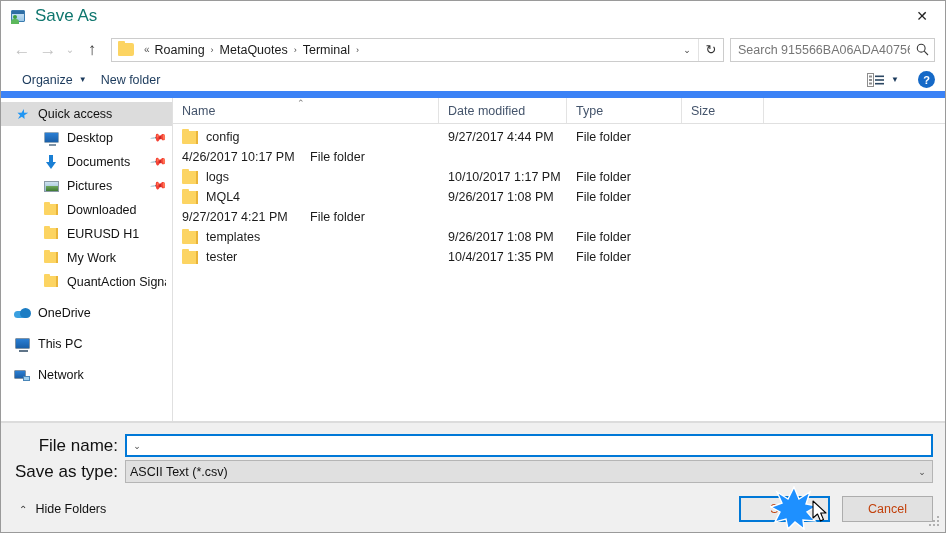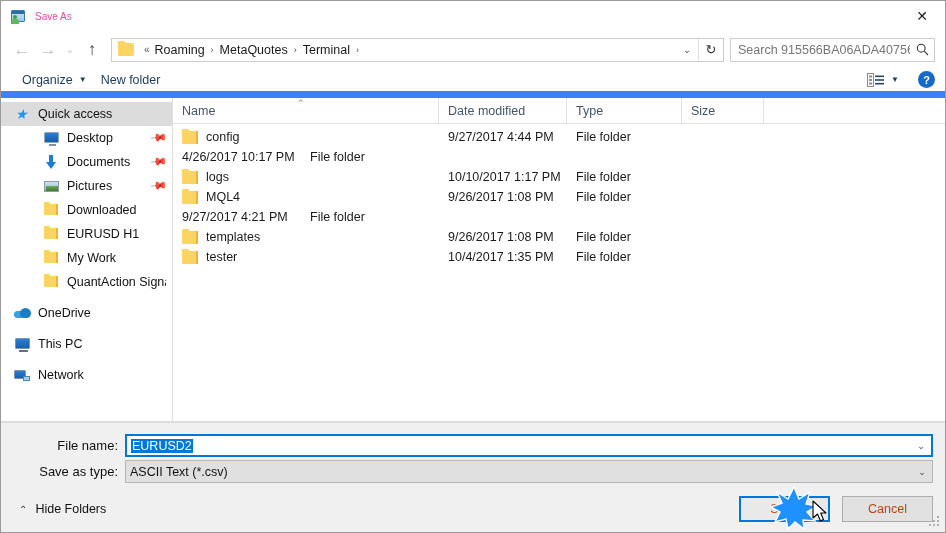--- a/index.html
+++ b/index.html
@@ -67,22 +67,22 @@
   }
   .title-icon .person-body {
     position: absolute;
     left: 1px; top: 11px;
     width: 8px; height: 5px;
     border-radius: 3px 3px 0 0;
     background: #5cb85c;
   }
   .title-text {
     margin-left: 9px;
-    font-size: 10px;
-    color: #ec4899;
+    font-size: 17px;
+    color: #0f766e;
   }
   .title-close {
     position: absolute;
     right: 0; top: 0;
     width: 46px; height: 30px;
     display: flex;
     align-items: center;
     justify-content: center;
     color: #222;
     font-size: 14px;
@@ -474,21 +474,21 @@
     display: flex;
     align-items: center;
     height: 23px;
     margin-bottom: 3px;
   }
   .formlabel {
     width: 124px;
     text-align: right;
     padding-right: 7px;
     box-sizing: border-box;
-    font-size: 13px;
+    font-size: 17px;
     color: #111;
   }
   .combo {
     flex: 1;
     margin-right: 12px;
     height: 23px;
     display: flex;
     align-items: center;
     box-sizing: border-box;
     background: #fff;
@@ -824,21 +824,20 @@
           <div class="fr-size"></div>
         </div>
       </div>
     </div>
   </div>
 
   <div class="bottom">
     <div class="formrow">
       <div class="formlabel">File name:</div>
       <div class="combo focused">
-        <div class="combo-text"><span class="sel-text">EURUSD2</span></div>
         <div class="combo-arrow">⌄</div>
       </div>
     </div>
     <div class="formrow">
       <div class="formlabel">Save as type:</div>
       <div class="combo disabled">
         <div class="combo-text">ASCII Text (*.csv)</div>
         <div class="combo-arrow">⌄</div>
       </div>
     </div>

